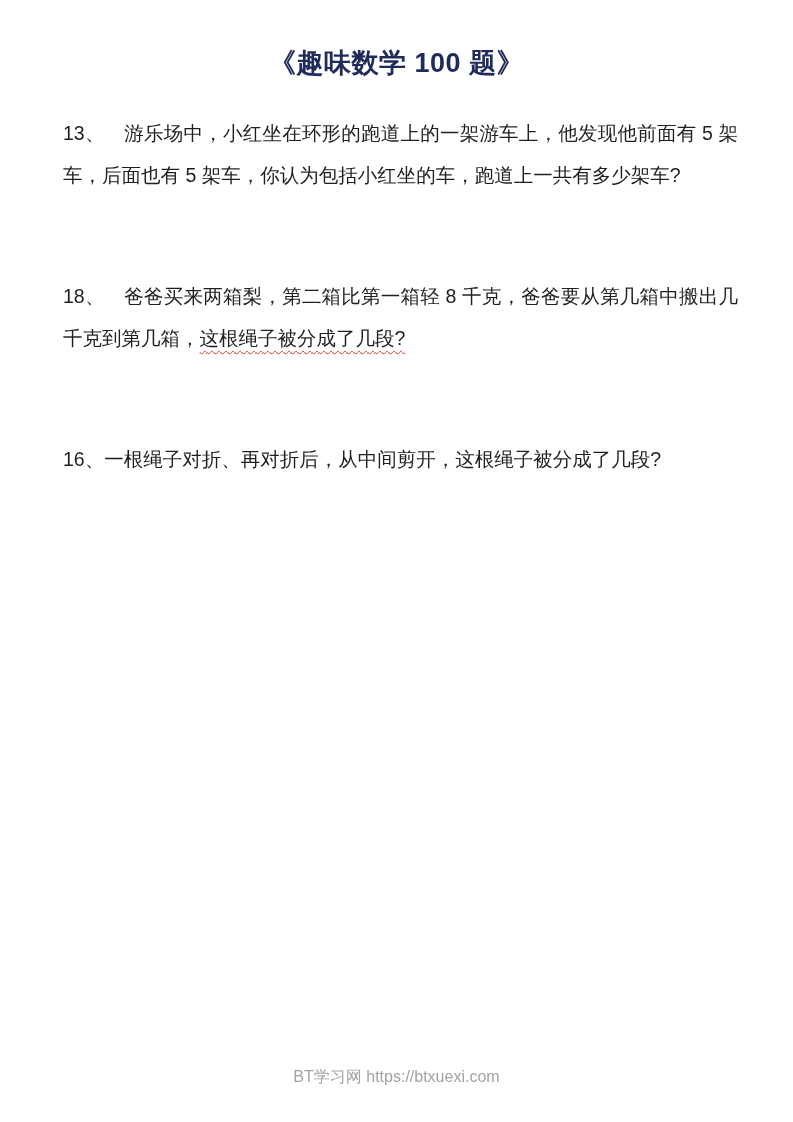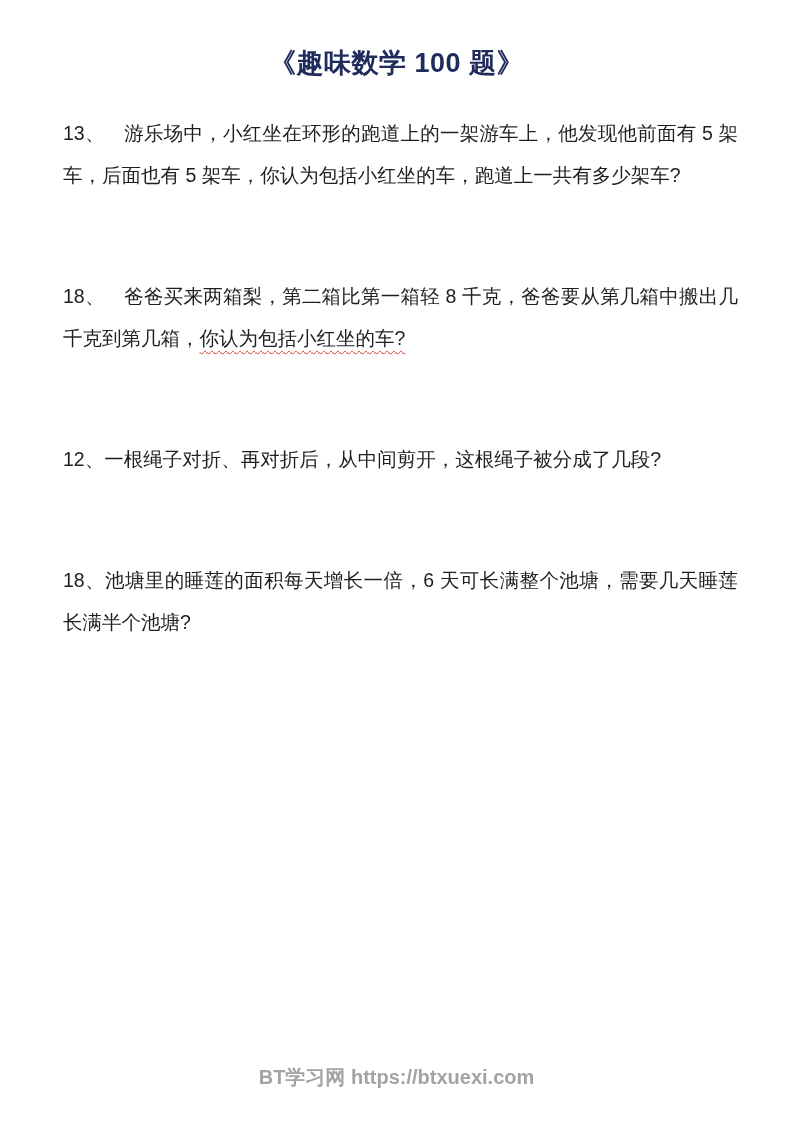--- a/index.html
+++ b/index.html
@@ -45,42 +45,41 @@
       text-decoration-color: #dd3c2a;
       text-decoration-thickness: 1px;
       text-underline-offset: 5px;
     }
     .footer {
       position: absolute;
       left: 0;
       right: 0;
       top: 1064px;
       text-align: center;
-      font-size: 20px;
+      font-size: 16px;
       line-height: 26px;
       color: #a3a3a3;
-      font-weight: 700;
+      font-weight: 400;
     }
   </style>
 </head>
 <body>
 
 <div class="page">
 
   <h1 class="title">《趣味数学 100 题》</h1>
 
   <div class="problems">
 
     <p class="problem"><span>13、　游乐场中，小红坐在环形的跑道上的一架游车上，他发现他前面有 5 架车，后面也有 5 架车，你认为包括小红坐的车，跑道上一共有多少架车?</span><span class="spellcheck-underline"></span></p>
 
-    <p class="problem"><span>18、　爸爸买来两箱梨，第二箱比第一箱轻 8 千克，爸爸要从第几箱中搬出几千克到第几箱，</span><span class="spellcheck-underline">你认为包括小红坐的车?</span></p>
+    <p class="problem"><span>18、　爸爸买来两箱梨，第二箱比第一箱轻 8 千克，爸爸要从第几箱中搬出几千克到第几箱，</span><span class="spellcheck-underline">这根绳子被分成了几段?</span></p>
 
 
-    <p class="problem"><span>12、一根绳子对折、再对折后，从中间剪开，这根绳子被分成了几段?</span><span class="spellcheck-underline"></span></p>
+    <p class="problem"><span>16、一根绳子对折、再对折后，从中间剪开，这根绳子被分成了几段?</span><span class="spellcheck-underline"></span></p>
 
 
-    <p class="problem"><span>18、池塘里的睡莲的面积每天增长一倍，6 天可长满整个池塘，需要几天睡莲长满半个池塘?</span><span class="spellcheck-underline"></span></p>
 
   </div>
 
   <div class="footer"><span>BT学习网 https://btxuexi.com</span></div>
 
 </div>
 
 </body></html>

